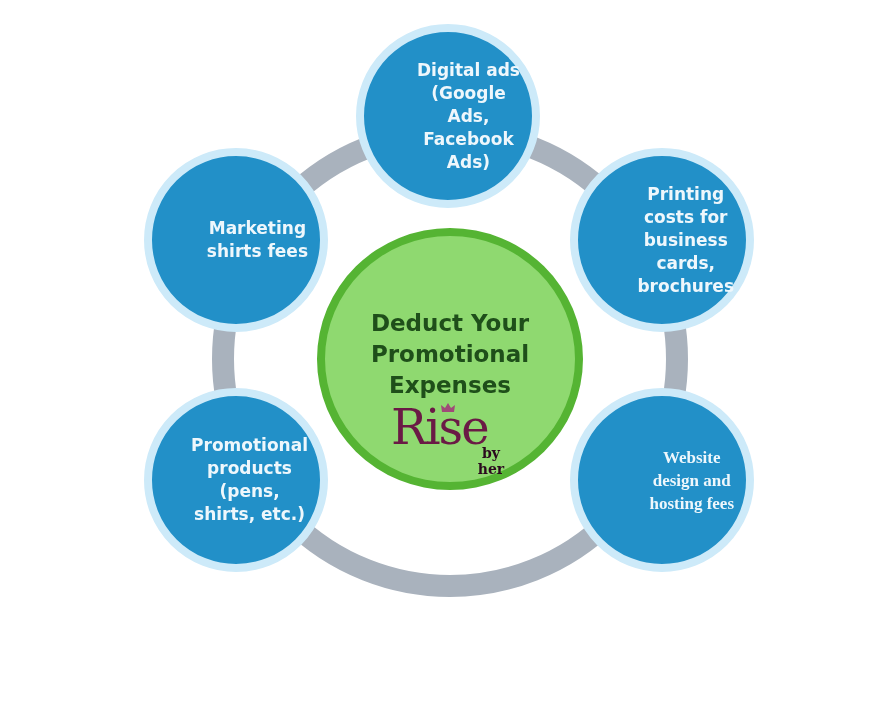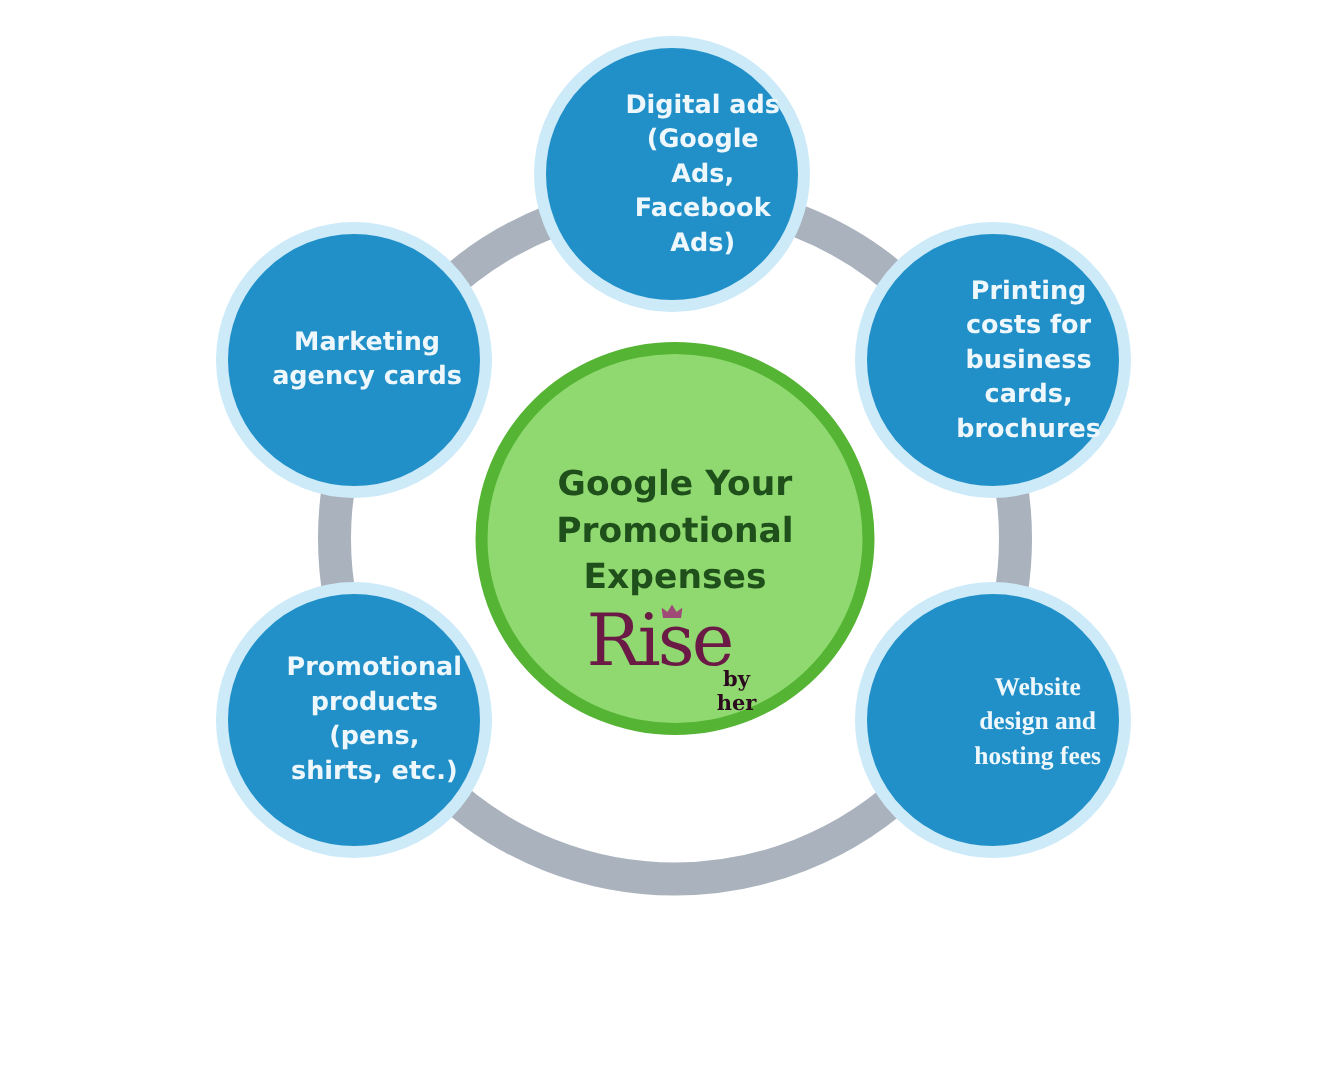--- a/index.html
+++ b/index.html
@@ -66,25 +66,25 @@
 hosting fees</div>
   </div>
   <div class="node" style="left:144px; top:388px;">
     <div class="node-label">Promotional
 products
 (pens,
 shirts, etc.)</div>
   </div>
   <div class="node" style="left:144px; top:148px;">
     <div class="node-label">Marketing
-agency cards</div>
+shirts fees</div>
   </div>
 
   <div class="center">
-    <div class="center-title">Google Your
+    <div class="center-title">Deduct Your
 Promotional
 Expenses</div>
     <div class="logo">
       <div class="logo-word">Rise</div>
       <svg class="logo-crown" viewBox="0 0 14 10">
         <path d="M1 9 L0 2 L4 5 L7 0 L10 5 L14 2 L13 9 Z" fill="#a04a78"></path>
       </svg>
       <div class="logo-by">by her</div>
     </div>
   </div>

